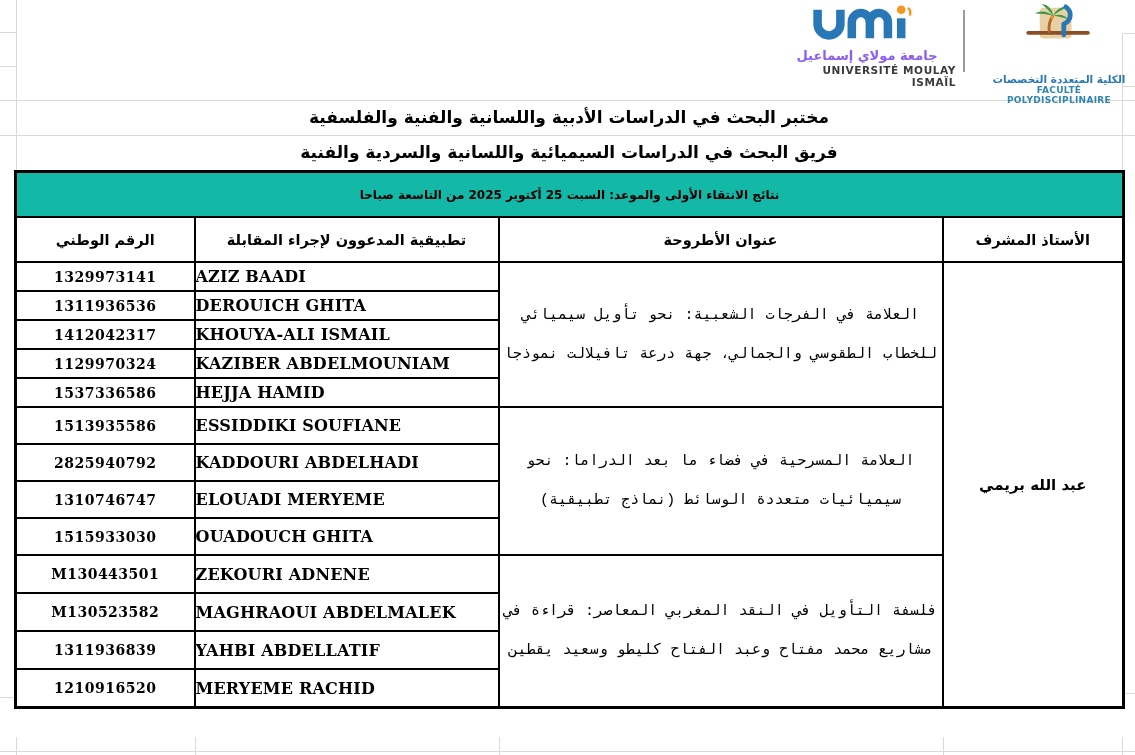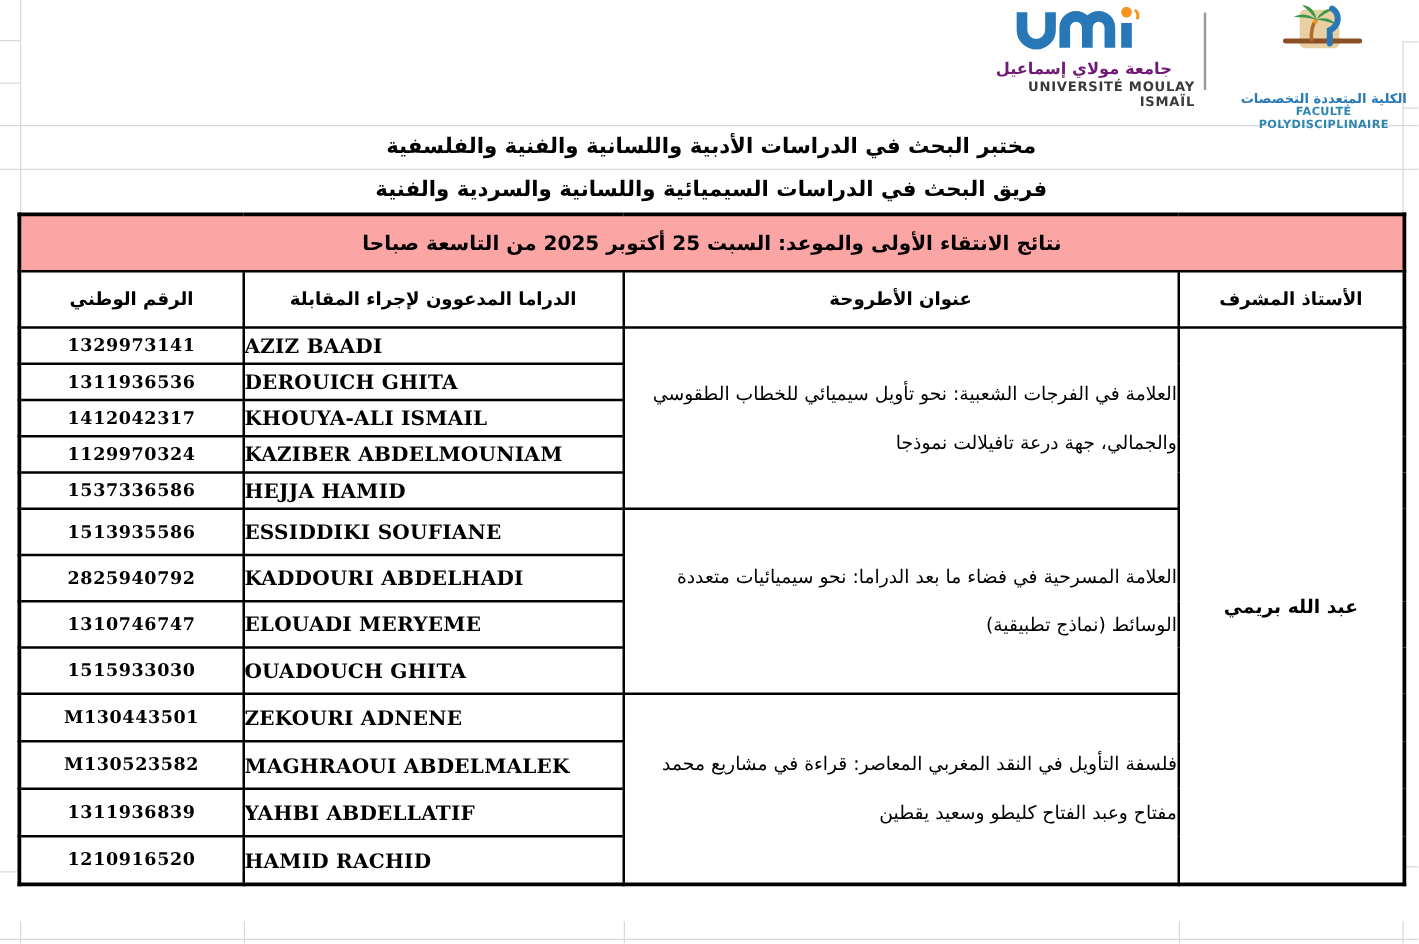--- a/index.html
+++ b/index.html
@@ -2,46 +2,46 @@
 <html lang="ar"><head>
 <meta charset="utf-8">
 <style>
   html,body{margin:0;padding:0;background:#fff;}
   .sheet{position:relative;width:1135px;height:755px;background:#ffffff;overflow:hidden;
          font-family:"DejaVu Sans",sans-serif;}
   
   .grid{position:absolute;background:#d9d9d9;}
   
   .umi-logo{position:absolute;left:778px;top:5px;width:178px;text-align:center;}
-  .umi-arabic{color:#701a75;font-weight:bold;font-size:13px;direction:rtl;margin-top:1px;}
+  .umi-arabic{color:#8b5cf6;font-weight:bold;font-size:13px;direction:rtl;margin-top:1px;}
   .umi-latin{color:#3a3a3a;font-weight:bold;font-size:10.5px;letter-spacing:0.6px;margin-top:1px;
              font-family:"DejaVu Sans",sans-serif;text-align:right;}
   .logo-divider{position:absolute;left:963px;top:10px;width:2px;height:62px;background:#9a9a9a;}
   .fp-logo{position:absolute;left:985px;top:3px;width:148px;text-align:center;}
   .fp-arabic{color:#2878b8;font-weight:bold;font-size:10.5px;direction:rtl;margin-top:16px;}
   .fp-latin{color:#2e86b0;font-weight:bold;font-size:9px;letter-spacing:0.3px;margin-top:0px;}
   
   .hline{position:absolute;left:16px;width:1106px;height:34px;display:flex;align-items:center;
          justify-content:center;direction:rtl;font-size:17px;font-weight:bold;color:#000;}
   .hline1{top:66px;} .hline2{top:100px;} .hline3{top:135px;}
   
   table.main{position:absolute;left:14px;top:170px;width:1108px;border-collapse:collapse;
              table-layout:fixed;}
   table.main td, table.main th{border:2px solid #000;padding:0;overflow:hidden;}
   table.main{border:3px solid #000;}
-  td.banner{height:43px;background:#fca5a5;text-align:center;direction:rtl;
-            font-size:16px;font-weight:bold;border-bottom:3px solid #000;}
+  td.banner{height:43px;background:#14b8a6;text-align:center;direction:rtl;
+            font-size:12px;font-weight:bold;border-bottom:3px solid #000;}
   th.colhead{height:43px;direction:rtl;font-size:14.5px;font-weight:bold;margin-top:36px;}
   tr.g1 td{height:27px;} tr.g2 td{height:35px;} tr.g3 td{height:36px;}
   td.id{text-align:center;vertical-align:middle;font-family:"DejaVu Serif",serif;
         font-weight:bold;font-size:14px;letter-spacing:0.5px;}
   td.name{text-align:left;vertical-align:middle;padding-left:8px;
           font-family:"DejaVu Serif",serif;font-weight:bold;font-size:16px;letter-spacing:0.2px;}
-  td.thesis{text-align:right;vertical-align:middle;direction:rtl;font-size:15px;
-            line-height:2.6;padding:0 14px;}
+  td.thesis{text-align:center;vertical-align:middle;direction:rtl;font-size:15px;
+            line-height:2.6;padding:0 14px;font-family:Liberation Mono, monospace;}
   td.supervisor{text-align:center;vertical-align:middle;direction:rtl;font-size:15px;
                 font-weight:600;}
 </style>
 </head>
 <body>
 
 <div class="sheet">
 
   <div class="grid" style="left:16px;top:0;width:1px;height:170px;"></div>
   <div class="grid" style="left:16px;top:737px;width:1px;height:18px;"></div>
@@ -100,21 +100,21 @@
         <col style="width:304px">
         <col style="width:444px">
         <col style="width:181px">
     </colgroup>
     <tbody>
       <tr>
         <td class="banner" colspan="4">نتائج الانتقاء الأولى والموعد: السبت 25 أكتوبر 2025 من التاسعة صباحا</td>
       </tr>
       <tr>
         <th class="colhead">الرقم الوطني</th>
-        <th class="colhead">الدراما المدعوون لإجراء المقابلة</th>
+        <th class="colhead">تطبيقية المدعوون لإجراء المقابلة</th>
         <th class="colhead">عنوان الأطروحة</th>
         <th class="colhead">الأستاذ المشرف</th>
       </tr>
 
       <tr class="g1">
         <td class="id">1329973141</td>
         <td class="name">AZIZ BAADI</td>
         <td class="thesis" rowspan="5">العلامة في الفرجات الشعبية: نحو تأويل سيميائي للخطاب الطقوسي والجمالي، جهة درعة تافيلالت نموذجا</td>
         <td class="supervisor" rowspan="13">عبد الله بريمي</td>
       </tr>
@@ -161,17 +161,17 @@
       <tr class="g3">
         <td class="id">M130523582</td>
         <td class="name">MAGHRAOUI ABDELMALEK</td>
       </tr>
       <tr class="g3">
         <td class="id">1311936839</td>
         <td class="name">YAHBI ABDELLATIF</td>
       </tr>
       <tr class="g3">
         <td class="id">1210916520</td>
-        <td class="name">HAMID RACHID</td>
+        <td class="name">MERYEME RACHID</td>
       </tr>
     </tbody>
   </table>
 </div>
 
 </body></html>

